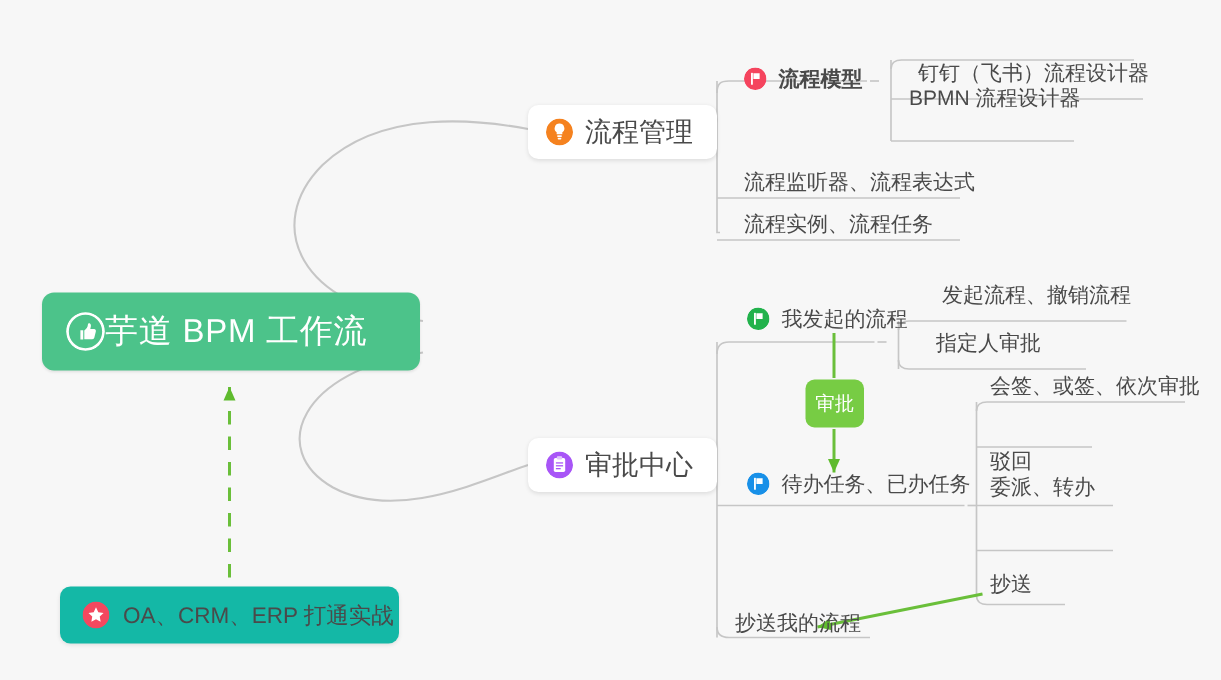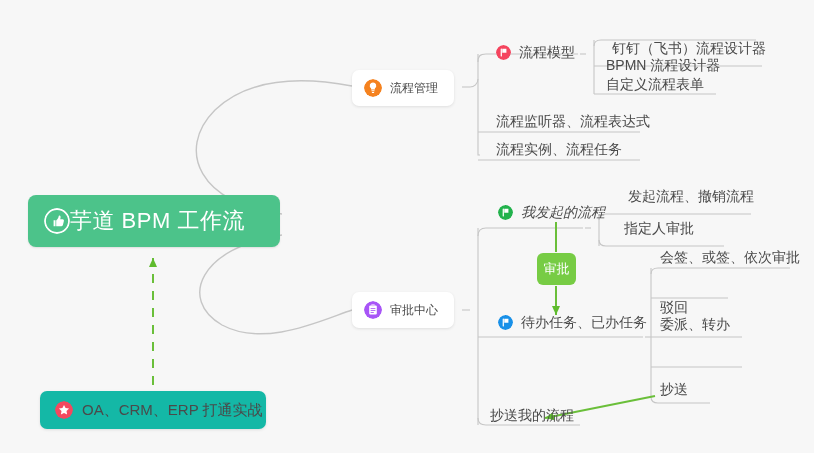--- a/index.html
+++ b/index.html
@@ -52,21 +52,21 @@
     border-radius: 7px;
     box-sizing: border-box;
     display: flex;
     align-items: center;
     padding: 0 16px 0 12px;
     height: 36px;
     box-shadow: 0 1px 3px rgba(0,0,0,0.10);
   }
   .pill .pill-label {
     color: #4a4a4a;
-    font-size: 12px;
+    font-size: 18px;
     margin-left: 8px;
     white-space: nowrap;
   }
 
   
   .leaf {
     position: absolute;
     color: #4a4a4a;
     font-size: 14px;
     white-space: nowrap;
@@ -209,21 +209,21 @@
       <rect x="5.2" y="4.4" width="7.6" height="9.2" rx="1.1" fill="#ffffff"></rect>
       <rect x="7.2" y="3.2" width="3.6" height="2.1" rx="0.8" fill="#ffffff"></rect>
       <rect x="7.2" y="3.2" width="3.6" height="2.1" rx="0.8" fill="#a855f7" opacity="0.35"></rect>
       <rect x="6.6" y="7.2" width="4.8" height="0.85" fill="#a855f7"></rect>
       <rect x="6.6" y="9.1" width="4.8" height="0.85" fill="#a855f7"></rect>
       <rect x="6.6" y="11.0" width="3.2" height="0.85" fill="#a855f7"></rect>
     </svg>
     <span class="pill-label">审批中心</span>
   </div>
 
-  <div class="leaf with-icon" style="left:492px; top:44px;">
+  <div class="leaf with-icon" style="left:492px; top:44px;font-weight:bold;">
     <svg class="cicon sm" viewBox="0 0 18 18">
       <circle cx="9" cy="9" r="9" fill="#f5445e"></circle>
       <rect x="5.6" y="4.2" width="1.5" height="9.6" rx="0.5" fill="#ffffff"></rect>
       <path d="M7.5 4.6 h5.0 v4.6 h-5.0 z" fill="#ffffff"></path>
     </svg>
     <span class="leaf-text">流程模型</span>
   </div>
 
   <div class="leaf" style="left:492px; top:141px;">
     <span>流程实例、流程任务</span>
@@ -232,25 +232,22 @@
   <div class="leaf" style="left:492px; top:113px;">
     <span>流程监听器、流程表达式</span>
   </div>
 
   <div class="leaf" style="left:602px; top:12px;margin-top:45px;">
     <span>BPMN 流程设计器</span>
   </div>
   <div class="leaf" style="left:608px; top:40px;">
     <span>钉钉（飞书）流程设计器</span>
   </div>
-  <div class="leaf" style="left:602px; top:76px;">
-    <span>自定义流程表单</span>
-  </div>
-
-  <div class="leaf with-icon" style="left:494px; top:204px;font-style:italic;">
+
+  <div class="leaf with-icon" style="left:494px; top:204px;">
     <svg class="cicon sm" viewBox="0 0 18 18">
       <circle cx="9" cy="9" r="9" fill="#22b24c"></circle>
       <rect x="5.6" y="4.2" width="1.5" height="9.6" rx="0.5" fill="#ffffff"></rect>
       <path d="M7.5 4.6 h5.0 v4.6 h-5.0 z" fill="#ffffff"></path>
     </svg>
     <span class="leaf-text">我发起的流程</span>
   </div>
 
   <div class="leaf with-icon" style="left:494px; top:314px;">
     <svg class="cicon sm" viewBox="0 0 18 18">

